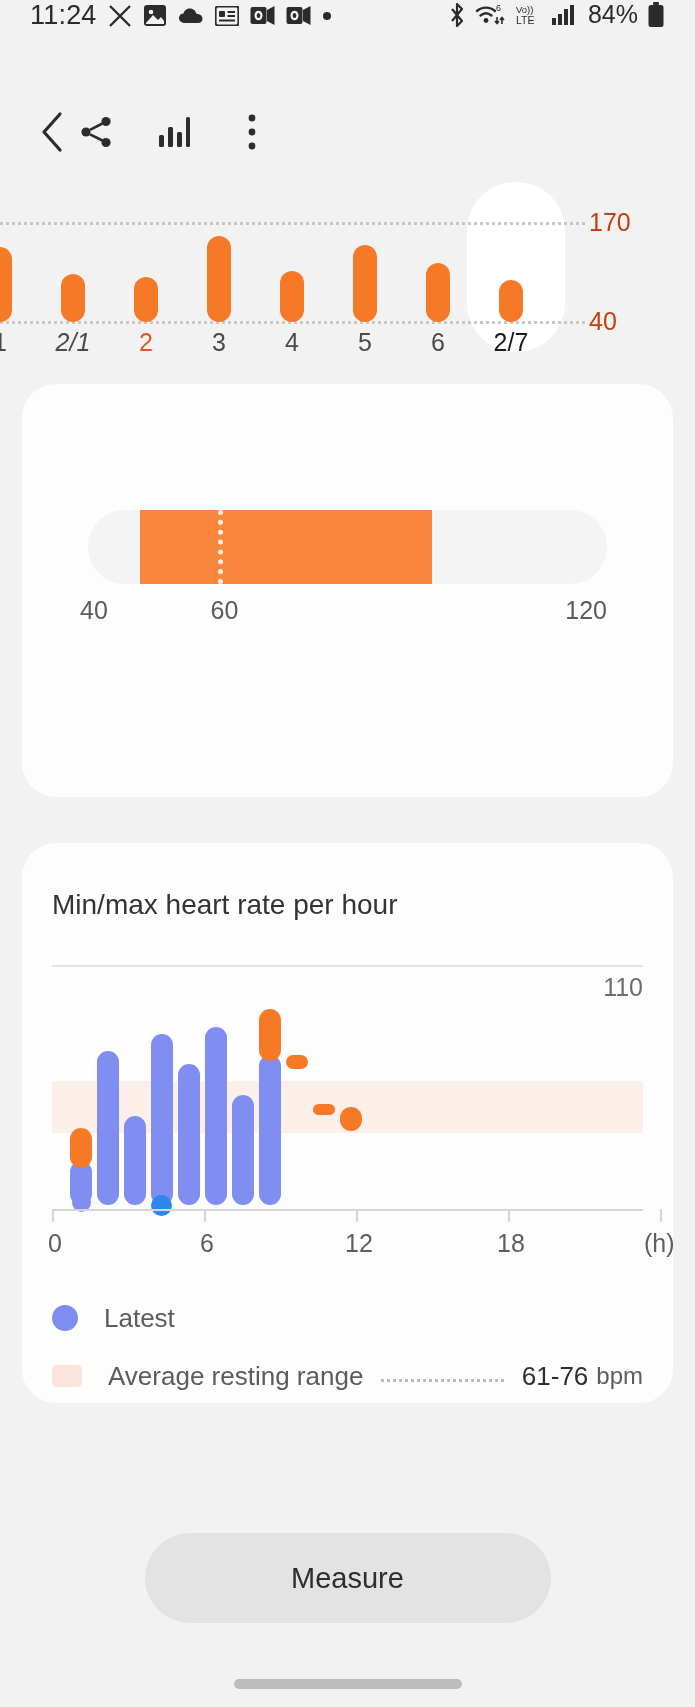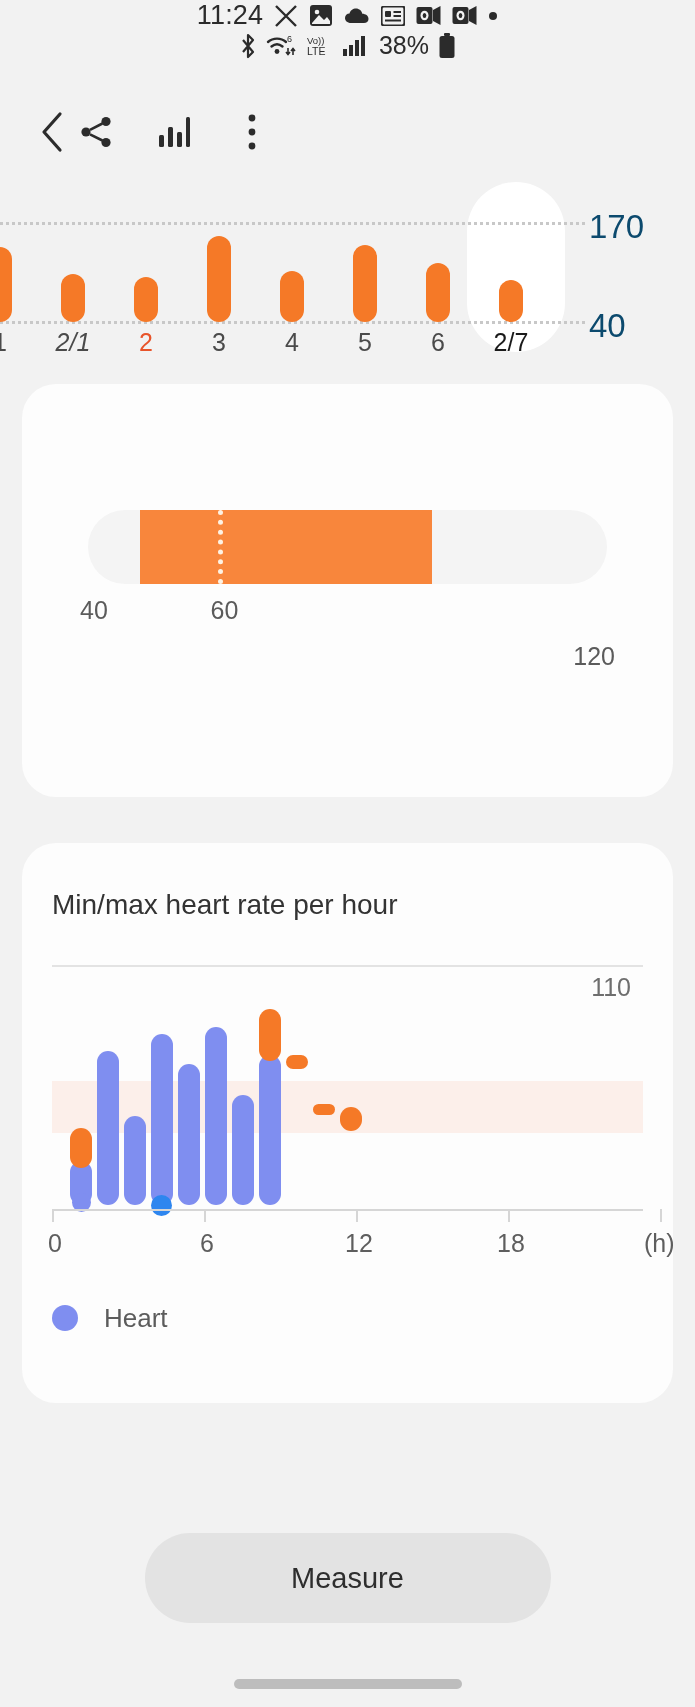--- a/index.html
+++ b/index.html
@@ -6,22 +6,22 @@
   html, body {
     width: 695px; height: 1707px;
     background: #f2f2f2;
     font-family: "Liberation Sans", sans-serif;
     overflow: hidden;
   }
   body { position: relative; }
 
   
   .statusbar {
-    height: 56px; display: flex; align-items: center;
-    padding: 0 40px; color: #3a3a3a; flex-direction: column;
+    height: 56px; display: flex; align-items: flex-start;
+    padding: 0 30px; color: #3a3a3a;
   }
   .sb-time { font-size: 27px; letter-spacing: .2px; color:#2b2b2b; }
   .sb-left { display: flex; align-items: center; gap: 11px; flex: 1; }
   .sb-right { display: flex; align-items: center; gap: 9px; }
   .sb-ico { display:inline-flex; align-items:center; justify-content:center; }
   .sb-batt-text { font-size: 25px; color:#2b2b2b; margin-left:2px; }
 
   
   .appbar {
     height: 92px; display: flex; align-items: center;
@@ -56,21 +56,21 @@
   }
   .ws-axislabels { position:absolute; left:0; right:110px; top: 128px; height: 40px; }
   .ws-lab {
     position: absolute; transform: translateX(-50%);
     font-size: 25px; color: #4a4a4a; top: 0;
   }
   .ws-lab.accent { color:#e8542a; }
   .ws-lab.selected { color:#1a1a1a; }
   .ws-yax { position:absolute; right:16px; top:0; width: 90px; }
   .ws-y {
-    position:absolute; font-size: 33px; color:#0c4a6e;
+    position:absolute; font-size: 25px; color:#c2410c;
   }
   .ws-y.hi { top: 8px; }
   .ws-y.lo { top: 107px; }
 
   
   .card {
     background: #fdfdfd; border-radius: 34px; margin: 0 22px;
   }
 
   .card-range { margin-top: 14px; padding: 70px 0 0; height: 413px; position:relative; }
@@ -87,34 +87,34 @@
   .rangebar-fill {
     position:absolute; top:0; bottom:0; background:#f8863c;
   }
   .rangebar-marker {
     position:absolute; top: 0; bottom: 0; width: 0;
     border-left: 5px dotted #fdf2e3;
   }
   .range-axis { position:relative; margin: 12px 58px 0; height: 34px; }
   .range-axis span { position:absolute; font-size: 25px; color:#5b5b5b; }
   .ra-min { left: 0; }
-  .ra-max { right: 0; margin-top: 46px; }
+  .ra-max { right: 8px; }
   .ra-mid { transform: translateX(-50%); color:#e07b33; }
   .range-latest {
     position:absolute; font-size: 26px; color:#e08a4a;
     transform: translateX(-50%); top: 46px;
   }
 
   
   .card-hourly { margin-top: 46px; padding: 46px 0 0; height: 560px; position:relative; overflow:hidden; }
   .hourly-title { font-size: 28px; color: #333; padding: 0 30px; }
 
   .hourly-chart { position: relative; margin: 44px 30px 0; height: 240px; }
   .hc-topline { position:absolute; left:0; right:0; top:0; height:2px; background:#e3e3e3; }
-  .hc-ymax { position:absolute; right:12px; top: 8px; font-size:25px; color:#6e6e6e; }
+  .hc-ymax { position:absolute; right:0; top: 8px; font-size:25px; color:#6e6e6e; }
   .hc-restband {
     position:absolute; left:0; right:0; background:#fcefea;
   }
   .hc-plot { position:absolute; left:0; right:0; top:0; bottom:0; }
   .hc-bar { position:absolute; border-radius: 11px; }
 
   .hc-axis { position: relative; margin: 4px 30px 0; height: 70px; }
   .hc-axisline { position:absolute; left:0; right:0; top:0; height:2px; background:#d6d6d6; }
   .hc-tick { position:absolute; top:0; width:2px; height:13px; background:#d6d6d6; }
   .hc-tlab { position:absolute; top: 20px; font-size: 25px; color:#5e5e5e; }
@@ -223,21 +223,21 @@
         </svg>
     </span>
     <span class="sb-ico">
       <svg width="26" height="22" viewBox="0 0 26 22">
           <rect x="1" y="14" width="4" height="7" fill="#2b2b2b"></rect>
           <rect x="7" y="10" width="4" height="11" fill="#2b2b2b"></rect>
           <rect x="13" y="5" width="4" height="16" fill="#2b2b2b"></rect>
           <rect x="19" y="1" width="4" height="20" fill="#2b2b2b"></rect>
         </svg>
     </span>
-    <span class="sb-batt-text">38%</span>
+    <span class="sb-batt-text">84%</span>
     <span class="sb-ico">
       <svg width="18" height="26" viewBox="0 0 18 26">
           <rect x="6" y="0" width="6" height="3" rx="1" fill="#2b2b2b"></rect>
           <rect x="1.5" y="3" width="15" height="22" rx="2.5" fill="#2b2b2b"></rect>
         </svg>
     </span>
   </div>
 </div>
 
 <div class="appbar">
@@ -359,21 +359,28 @@
     <div class="hc-tlab" style="left:-4px;">0</div>
     <div class="hc-tlab" style="left:148px;">6</div>
     <div class="hc-tlab" style="left:293px;">12</div>
     <div class="hc-tlab" style="left:445px;">18</div>
     <div class="hc-tlab" style="left:592px;">(h)</div>
   </div>
 
   <div class="legend">
     <div class="leg-row">
       <span class="leg-dot" style="background:#7f8ef0;"></span>
-      <span class="leg-label">Heart</span>
+      <span class="leg-label">Latest</span>
+    </div>
+    <div class="leg-row">
+      <span class="leg-sq" style="background:#fbe4dc;"></span>
+      <span class="leg-label">Average resting range</span>
+      <span class="leg-fill"></span>
+      <span class="leg-val">61-76</span>
+      <span class="leg-unit">bpm</span>
     </div>
 
   </div>
 </div>
 
 <div class="measure-wrap">
   <button class="measure-btn">Measure</button>
 </div>
 <div class="navbar">
   <div class="nav-pill"></div>

